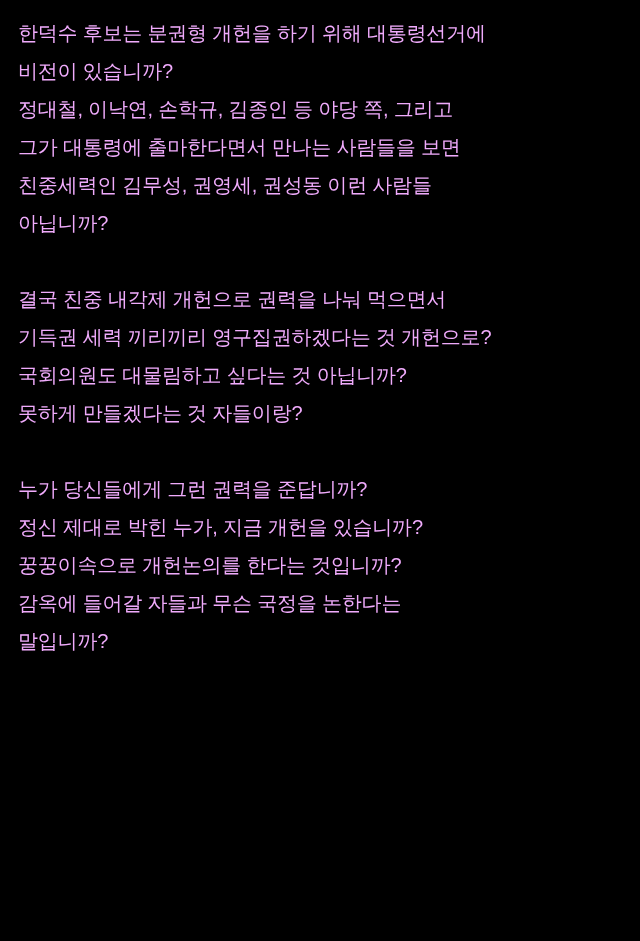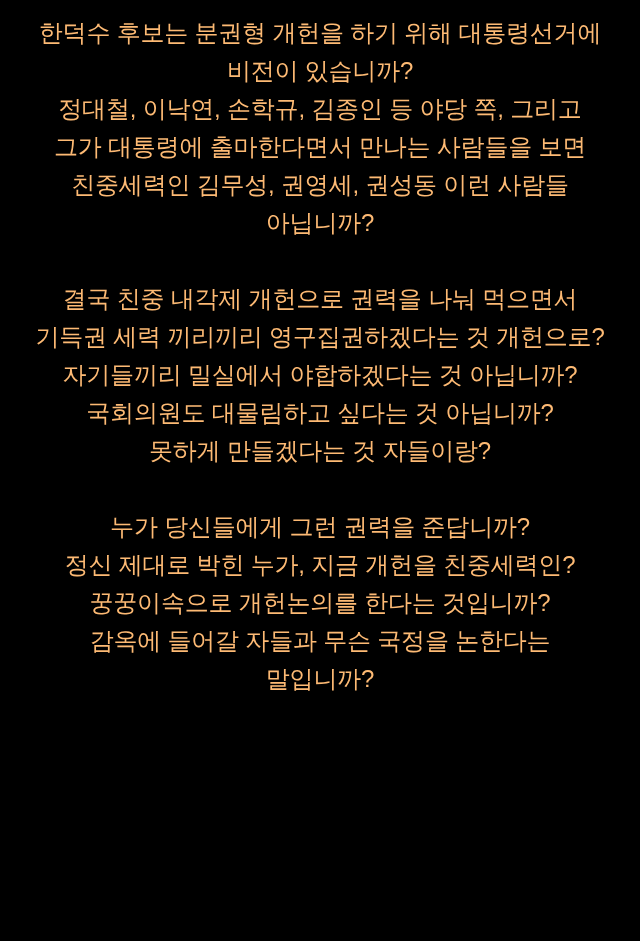--- a/index.html
+++ b/index.html
@@ -21,26 +21,25 @@
     color: #f2f2f2;
     box-sizing: border-box;
     padding: 14px 18px 10px 18px;
     display: flex;
     flex-direction: column;
   }
   .para {
     margin: 0;
   }
   .line {
-    font-size: 24px;
+    font-size: 20px;
     line-height: 38px;
     white-space: pre;
     letter-spacing: -0.2px;
-    color: #fdba74;
-    text-align: center;
+    color: #f0abfc;
   }
   .spacer {
     height: 38px;
   }
 </style>
 </head>
 <body>
 
 <div class="page">
 
@@ -51,28 +50,27 @@
     <div class="line">그가 대통령에 출마한다면서 만나는 사람들을 보면</div>
     <div class="line">친중세력인 김무성, 권영세, 권성동 이런 사람들</div>
     <div class="line">아닙니까?</div>
   </div>
 
   <div class="spacer"></div>
 
   <div class="para">
     <div class="line">결국 친중 내각제 개헌으로 권력을 나눠 먹으면서</div>
     <div class="line">기득권 세력 끼리끼리 영구집권하겠다는 것 개헌으로?</div>
-    <div class="line">자기들끼리 밀실에서 야합하겠다는 것 아닙니까?</div>
     <div class="line">국회의원도 대물림하고 싶다는 것 아닙니까?</div>
     <div class="line">못하게 만들겠다는 것 자들이랑?</div>
   </div>
 
   <div class="spacer"></div>
 
   <div class="para">
     <div class="line">누가 당신들에게 그런 권력을 준답니까?</div>
-    <div class="line">정신 제대로 박힌 누가, 지금 개헌을 친중세력인?</div>
+    <div class="line">정신 제대로 박힌 누가, 지금 개헌을 있습니까?</div>
     <div class="line">꿍꿍이속으로 개헌논의를 한다는 것입니까?</div>
     <div class="line">감옥에 들어갈 자들과 무슨 국정을 논한다는</div>
     <div class="line">말입니까?</div>
   </div>
 
 </div>
 
 </body></html>

